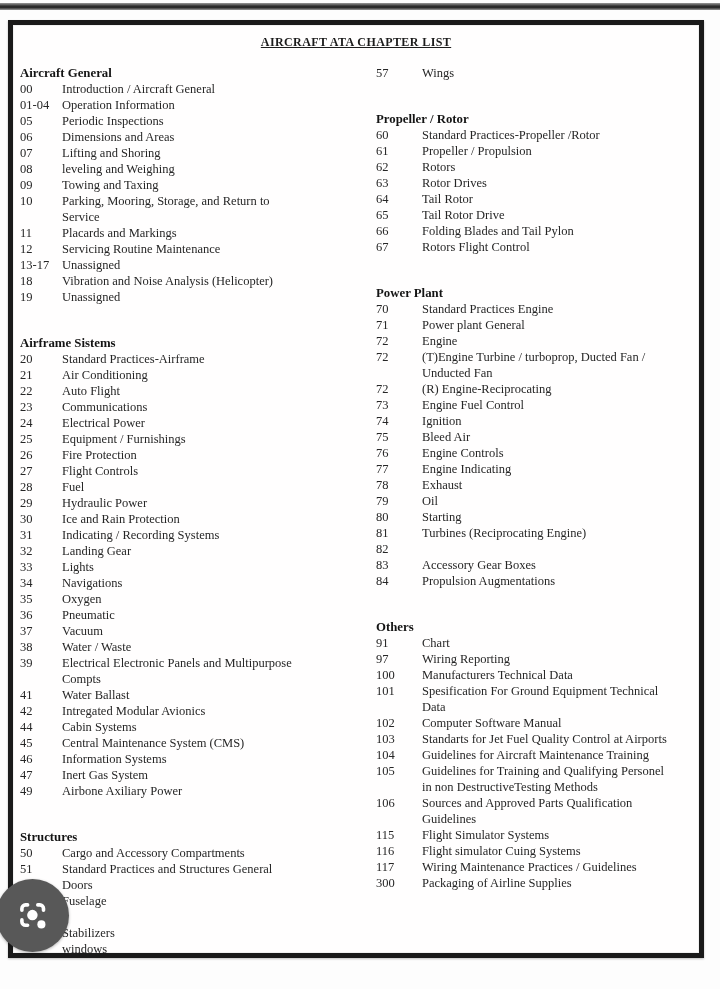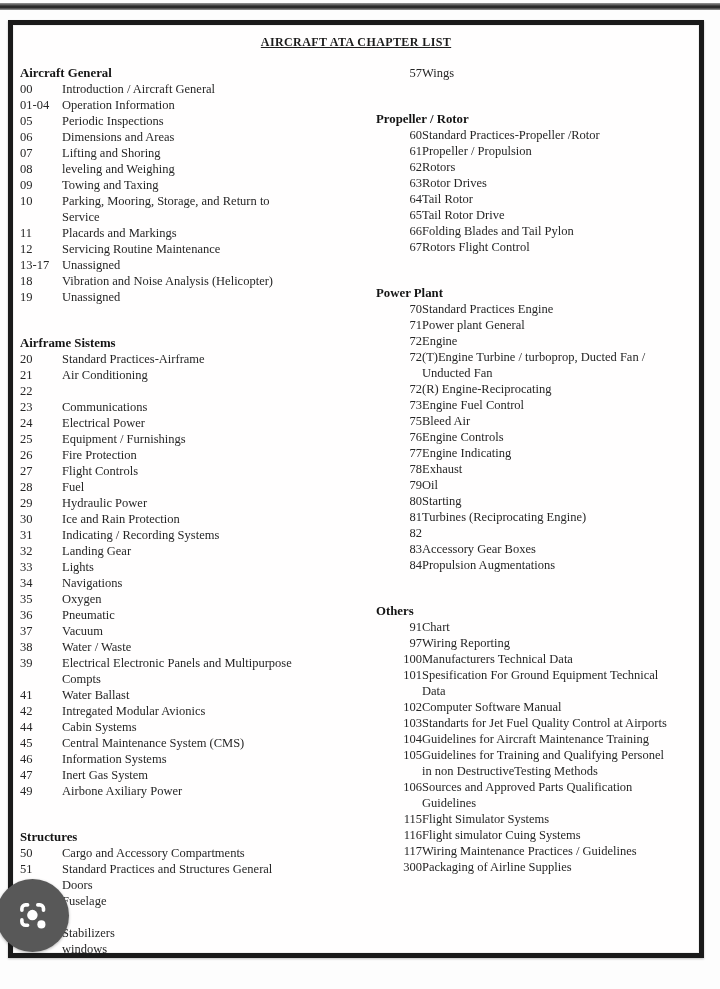--- a/index.html
+++ b/index.html
@@ -38,21 +38,21 @@
   .col-1{flex:1;margin-left:4px;}
   .section{margin-top:30px;}
   .section:first-child{margin-top:0;}
   .section-heading{
     font-weight:bold;
     font-size:12.8px;line-height:16px;
     color:#141414;
   }
   .row{display:flex;font-size:12.5px;line-height:16px;color:#262626;}
   .code{flex:0 0 42px;width:42px;}
-  .col-1 .code{flex:0 0 46px;width:46px;text-align:right;}
+  .col-1 .code{flex:0 0 46px;width:46px;}
   .label{flex:1;white-space:pre-line;padding-right:2px;}
   .lens-button{
     position:absolute;left:-4px;top:879px;
     width:73px;height:73px;border-radius:50%;
     background:#585858;
     box-shadow:0 1px 3px rgba(0,0,0,.3);
     display:flex;align-items:center;justify-content:center;
     cursor:pointer;
   }
 </style>
@@ -128,20 +128,21 @@
             <div class="row">
               <span class="code">20</span>
               <span class="label">Standard Practices-Airframe</span>
             </div>
             <div class="row">
               <span class="code">21</span>
               <span class="label">Air Conditioning</span>
             </div>
             <div class="row">
               <span class="code">22</span>
+              <span class="label">Auto Flight</span>
             </div>
             <div class="row">
               <span class="code">23</span>
               <span class="label">Communications</span>
             </div>
             <div class="row">
               <span class="code">24</span>
               <span class="label">Electrical Power</span>
             </div>
             <div class="row">
@@ -326,20 +327,24 @@
               <span class="label">(T)Engine Turbine / turboprop, Ducted Fan /
 Unducted Fan</span>
             </div>
             <div class="row">
               <span class="code">72</span>
               <span class="label">(R) Engine-Reciprocating</span>
             </div>
             <div class="row">
               <span class="code">73</span>
               <span class="label">Engine Fuel Control</span>
+            </div>
+            <div class="row">
+              <span class="code">74</span>
+              <span class="label">Ignition</span>
             </div>
             <div class="row">
               <span class="code">75</span>
               <span class="label">Bleed Air</span>
             </div>
             <div class="row">
               <span class="code">76</span>
               <span class="label">Engine Controls</span>
             </div>
             <div class="row">

